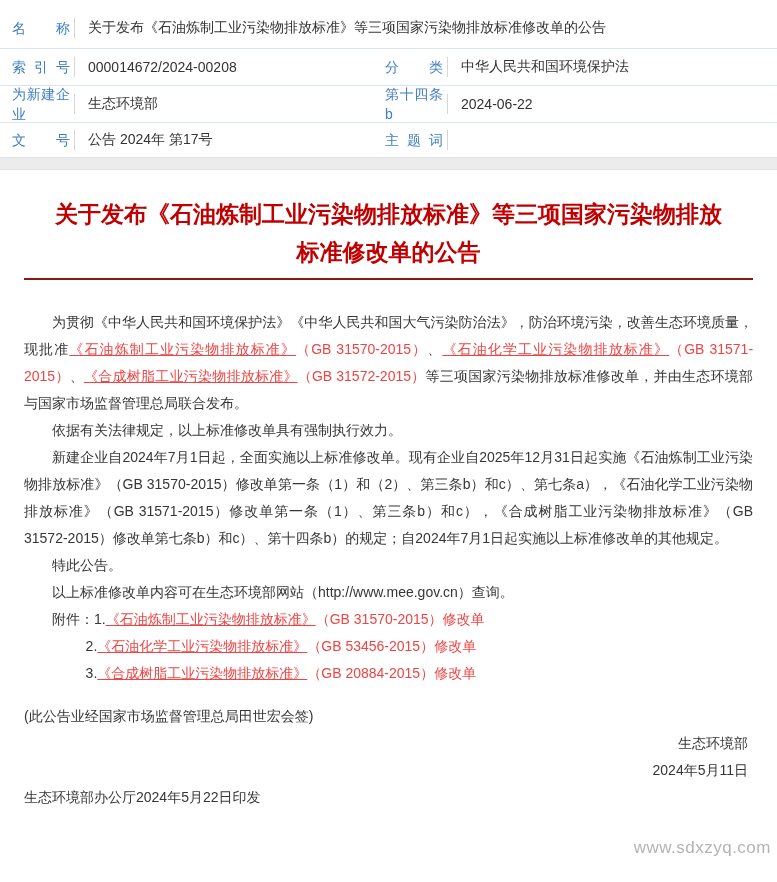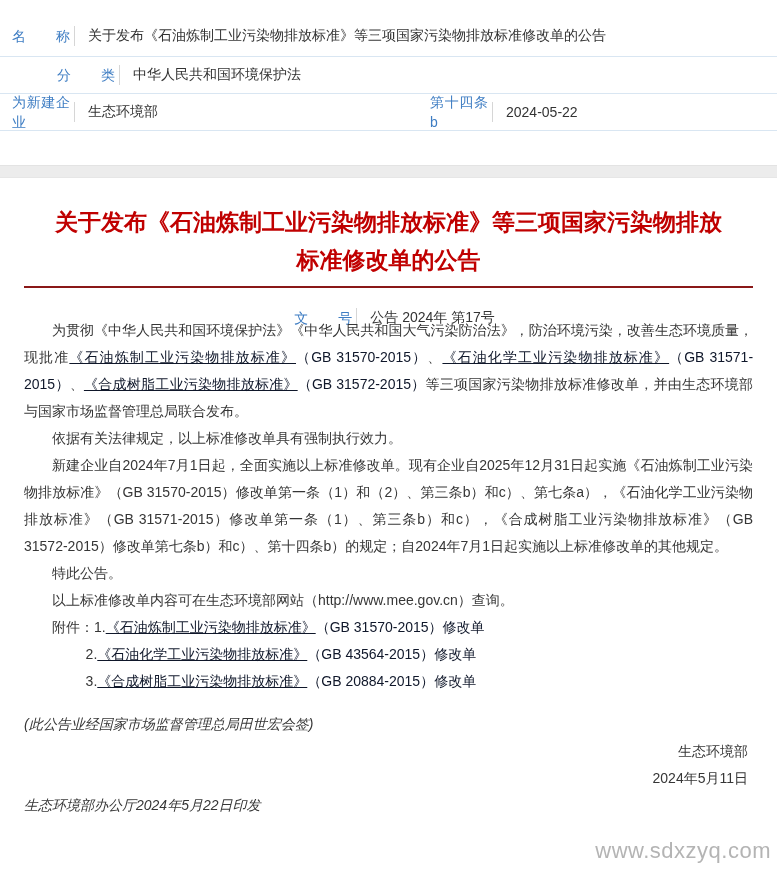--- a/index.html
+++ b/index.html
@@ -1,104 +1,114 @@
 <!DOCTYPE html>
 <html><head>
 <meta charset="utf-8">
 <style>
   * { box-sizing: border-box; }
   html, body { margin: 0; padding: 0; background: #ffffff; }
   body { font-family: "Liberation Sans", "DejaVu Sans", sans-serif; }
   .page { width: 777px; height: 882px; position: relative; overflow: hidden; background: #ffffff; }
 
   
-  .meta { padding-top: 16px; }
+  .meta { padding-top: 8px; }
   .meta-row { display: flex; align-items: center; height: 37px; border-bottom: 1px solid #d9e6f2; padding-left: 12px; }
   .meta-row.first { height: 41px; }
-  .meta-row.last { border-bottom: none; height: 34px; flex-direction: column; }
+  .meta-row.last { border-bottom: none; height: 34px; }
   .meta-cell { display: flex; align-items: center; min-width: 0; }
   .meta-cell.c1 { flex: 0 0 373px; }
-  .meta-cell.c2 { flex: 1 1 auto; margin-left: 45px; }
+  .meta-cell.c2 { flex: 1 1 auto; }
   .meta-cell.cfull { flex: 1 1 auto; }
   .meta-label { color: #3e7dc3; font-size: 14px; flex: 0 0 58px; width: 58px;
                 text-align: justify; text-align-last: justify; line-height: 20px; }
   .meta-bar { flex: 0 0 1px; width: 1px; height: 20px; background: #d6d6d6; margin-left: 4px; }
   .meta-value { margin-left: 13px; color: #333333; font-size: 14px; white-space: nowrap; }
 
   
   .gray-band { height: 13px; background: #ececec; border-top: 1px solid #e3e3e3; border-bottom: 1px solid #e6e6e6; }
 
   
   .doc-title { margin: 25px 48px 0; text-align: center; color: #c00000;
                font-size: 23px; font-weight: bold; line-height: 38px; }
   .red-rule { height: 2px; background: #8a1818; margin: 7px 24px 0; }
   .doc-body { margin: 29px 24px 0; font-size: 14px; color: #363636; line-height: 27px; text-align: justify; }
   .doc-body p { margin: 0; text-indent: 2em; }
-  .doc-body p.no-indent { text-indent: 0; font-style: italic; }
+  .doc-body p.no-indent { text-indent: 0; }
   .doc-body p.att-sub { text-indent: 4.4em; }
   .doc-body p.right { text-align: right; text-indent: 0; padding-right: 5px; }
   .doc-body p.gap-top { margin-top: 16px; }
-  .seg-link { color: #0f172a; cursor: pointer; }
+  .seg-link { color: #ef4444; cursor: pointer; }
   .seg-u { text-decoration: underline; }
-  .watermark { position: absolute; right: 6px; top: 838px; color: #b4b4b4; font-size: 22px; letter-spacing: 0.5px; }
+  .watermark { position: absolute; right: 6px; top: 838px; color: #b4b4b4; font-size: 17px; letter-spacing: 0.5px; }
 </style>
 </head>
 <body>
 
 <div class="page">
 
   <div class="meta">
     <div class="meta-row first">
       <div class="meta-cell cfull">
         <span class="meta-label">名称</span>
         <span class="meta-bar"></span>
         <span class="meta-value">关于发布《石油炼制工业污染物排放标准》等三项国家污染物排放标准修改单的公告</span>
       </div>
     </div>
     <div class="meta-row">
+      <div class="meta-cell c1">
+        <span class="meta-label">索引号</span>
+        <span class="meta-bar"></span>
+        <span class="meta-value">000014672/2024-00208</span>
+      </div>
       <div class="meta-cell c2">
         <span class="meta-label">分类</span>
         <span class="meta-bar"></span>
         <span class="meta-value">中华人民共和国环境保护法</span>
       </div>
     </div>
     <div class="meta-row">
       <div class="meta-cell c1">
         <span class="meta-label">为新建企业</span>
         <span class="meta-bar"></span>
         <span class="meta-value">生态环境部</span>
       </div>
       <div class="meta-cell c2">
         <span class="meta-label">第十四条b</span>
         <span class="meta-bar"></span>
-        <span class="meta-value">2024-05-22</span>
+        <span class="meta-value">2024-06-22</span>
       </div>
     </div>
     <div class="meta-row last">
       <div class="meta-cell c1">
         <span class="meta-label">文号</span>
         <span class="meta-bar"></span>
         <span class="meta-value">公告 2024年 第17号</span>
+      </div>
+      <div class="meta-cell c2">
+        <span class="meta-label">主题词</span>
+        <span class="meta-bar"></span>
+        <span class="meta-value"></span>
       </div>
     </div>
   </div>
 
   <div class="gray-band"></div>
 
   <h1 class="doc-title">关于发布《石油炼制工业污染物排放标准》等三项国家污染物排放标准修改单的公告</h1>
   <div class="red-rule"></div>
 
   <div class="doc-body" id="doc-body">
       <p><span>为贯彻《中华人民共和国环境保护法》《中华人民共和国大气污染防治法》，防治环境污染，改善生态环境质量，现批准</span><span class="seg-link seg-u">《石油炼制工业污染物排放标准》</span><span class="seg-link">（GB 31570-2015）</span><span>、</span><span class="seg-link seg-u">《石油化学工业污染物排放标准》</span><span class="seg-link">（GB 31571-2015）</span><span>、</span><span class="seg-link seg-u">《合成树脂工业污染物排放标准》</span><span class="seg-link">（GB 31572-2015）</span><span>等三项国家污染物排放标准修改单，并由生态环境部与国家市场监督管理总局联合发布。</span></p>
       <p><span>依据有关法律规定，以上标准修改单具有强制执行效力。</span></p>
       <p><span>新建企业自2024年7月1日起，全面实施以上标准修改单。现有企业自2025年12月31日起实施《石油炼制工业污染物排放标准》（GB 31570-2015）修改单第一条（1）和（2）、第三条b）和c）、第七条a），《石油化学工业污染物排放标准》（GB 31571-2015）修改单第一条（1）、第三条b）和c），《合成树脂工业污染物排放标准》（GB 31572-2015）修改单第七条b）和c）、第十四条b）的规定；自2024年7月1日起实施以上标准修改单的其他规定。</span></p>
       <p><span>特此公告。</span></p>
       <p><span>以上标准修改单内容可在生态环境部网站（http://www.mee.gov.cn）查询。</span></p>
       <p><span>附件：1.</span><span class="seg-link seg-u">《石油炼制工业污染物排放标准》</span><span class="seg-link">（GB 31570-2015）修改单</span></p>
-      <p class="att-sub"><span>2.</span><span class="seg-link seg-u">《石油化学工业污染物排放标准》</span><span class="seg-link">（GB 43564-2015）修改单</span></p>
+      <p class="att-sub"><span>2.</span><span class="seg-link seg-u">《石油化学工业污染物排放标准》</span><span class="seg-link">（GB 53456-2015）修改单</span></p>
       <p class="att-sub"><span>3.</span><span class="seg-link seg-u">《合成树脂工业污染物排放标准》</span><span class="seg-link">（GB 20884-2015）修改单</span></p>
       <p class="no-indent gap-top"><span>(此公告业经国家市场监督管理总局田世宏会签)</span></p>
       <p class="right"><span>生态环境部</span></p>
       <p class="right"><span>2024年5月11日</span></p>
       <p class="no-indent"><span>生态环境部办公厅2024年5月22日印发</span></p>
     </div>
 
   <div class="watermark">www.sdxzyq.com</div>
 </div>
 

